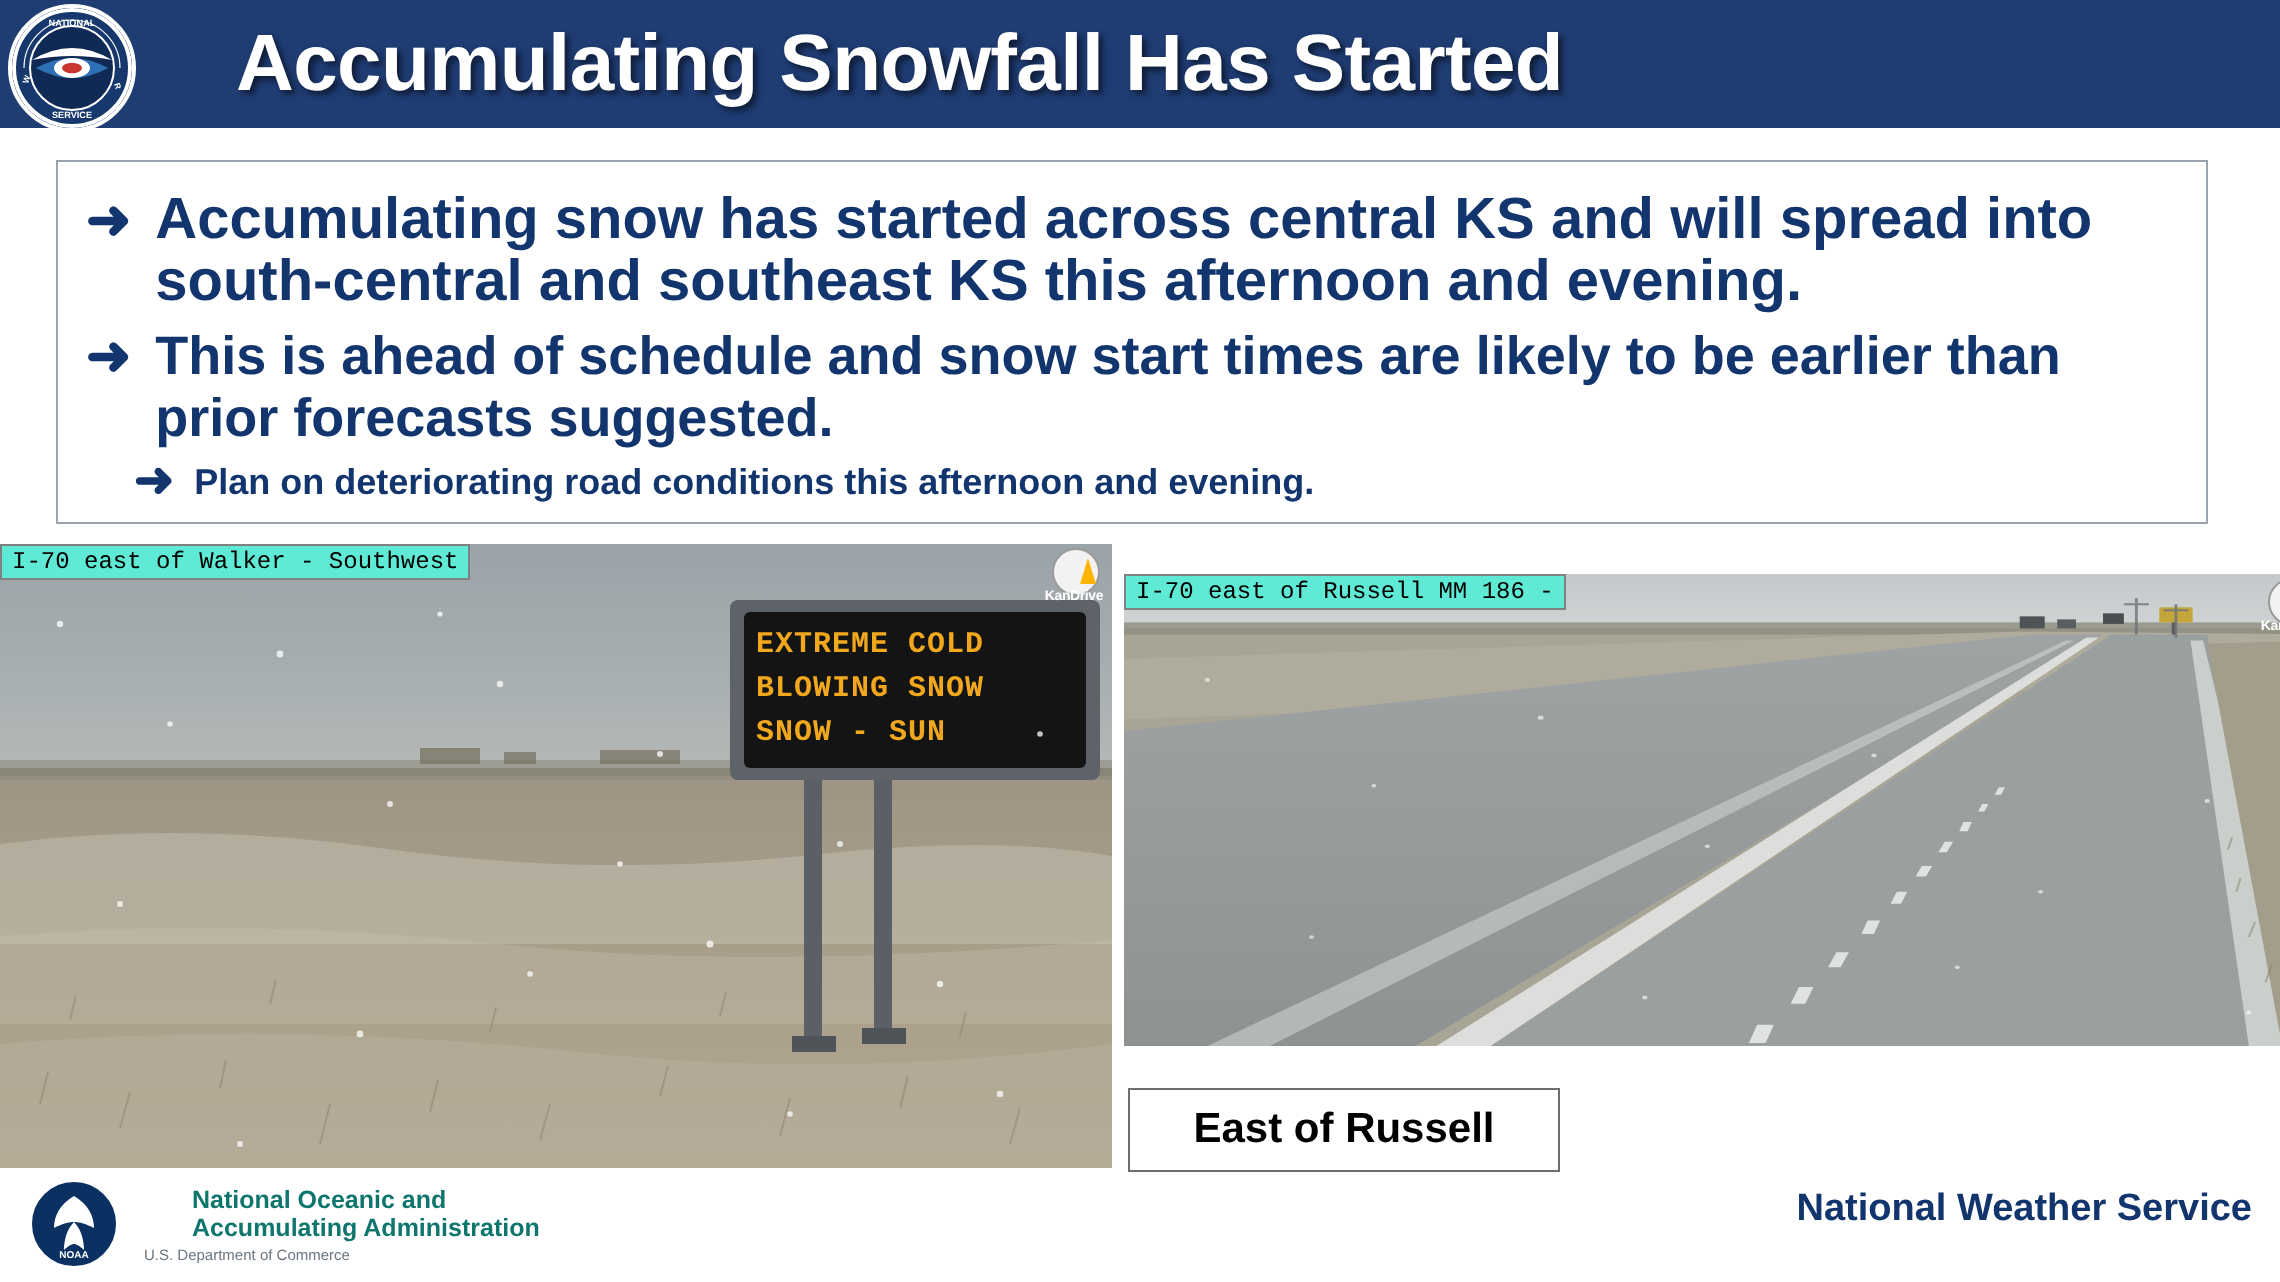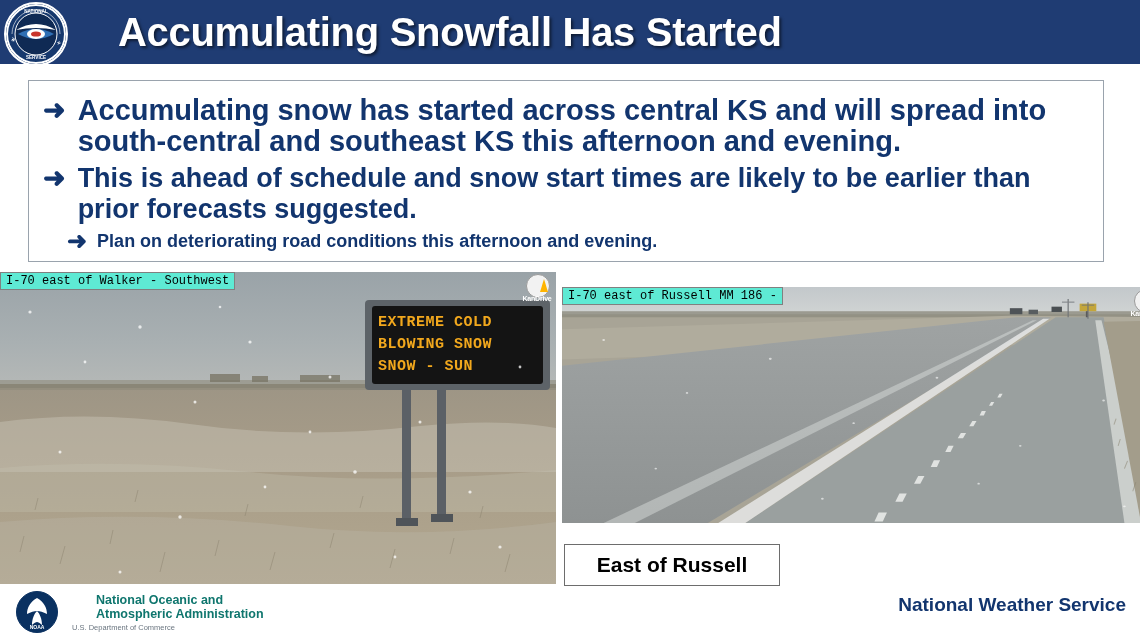--- a/index.html
+++ b/index.html
@@ -300,21 +300,21 @@
     <div class="noaa-logo">
       <svg viewBox="0 0 40 40" width="40" height="40">
         <circle cx="20" cy="20" r="19" fill="#0a3161"></circle>
         <path d="M20,6 C13,10 10,16 10,22 C14,20 17,19 20,19 C23,19 26,20 30,22 C30,16 27,10 20,6 Z" fill="#ffffff"></path>
         <path d="M20,19 C17,22 15,27 15,33 C17,31 19,30 20,30 C21,30 23,31 25,33 C25,27 23,22 20,19 Z" fill="#ffffff"></path>
         <text x="20" y="37" font-size="5" fill="#ffffff" text-anchor="middle" font-family="Liberation Sans, sans-serif" font-weight="bold">NOAA</text>
       </svg>
     </div>
     <div class="noaa-text">
       <div>National Oceanic and</div>
-      <div>Atmospheric Administration</div>
+      <div>Accumulating Administration</div>
     </div>
     <div class="noaa-sub">U.S. Department of Commerce</div>
 
     <div class="footer-right">
       <div>National Weather Service</div>
     </div>
   </div>
 
 </div>
 

